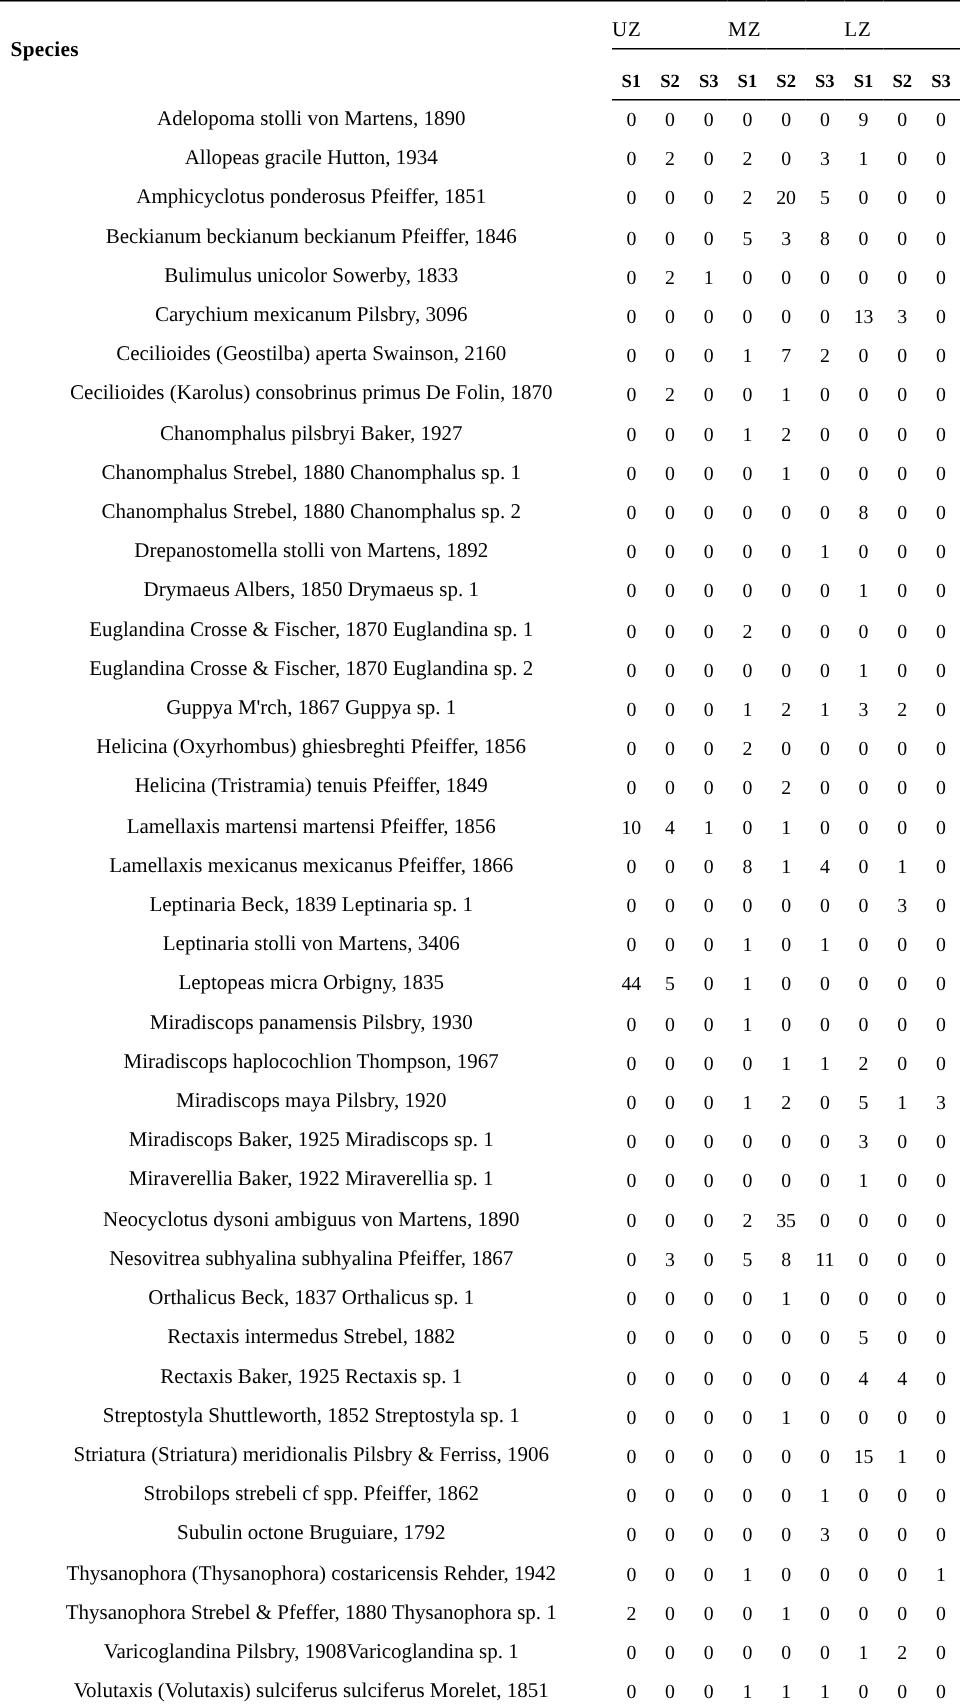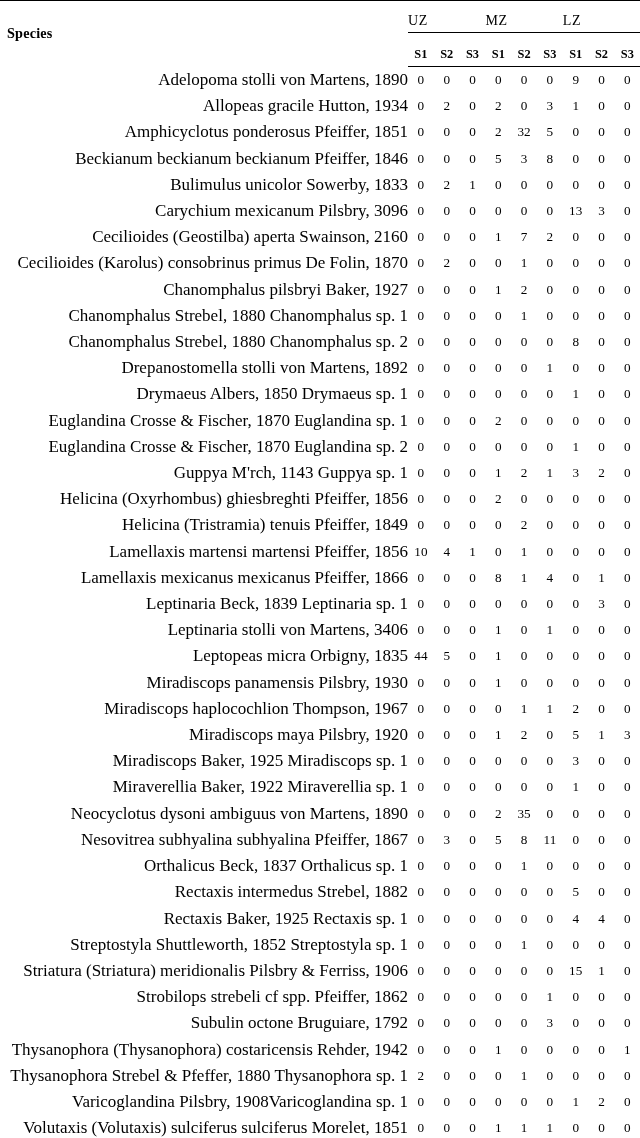--- a/index.html
+++ b/index.html
@@ -70,27 +70,27 @@
   tr.subhead-row > th.species-head {
     border-top: 1.1px solid #000;
   }
   tr.subhead-row > th {
     border-bottom: 1.3px solid #000;
     font-family: Liberation Serif, serif;
   }
 
   
   td.species-cell {
-    text-align: right;
+    text-align: center;
     padding: 0 0 0 7px;
     height: 26.2px;
     line-height: 26.2px;
     white-space: nowrap;
     overflow: hidden;
-    font-size: 17px;
+    font-size: 14px;
   }
   td.num-cell {
     text-align: center;
     height: 26.2px;
     line-height: 26.2px;
     font-size: 13.2px;
     padding: 0;
   }
   tr.data-row:last-child > td {
     border-bottom: 1.6px solid #000;
@@ -156,21 +156,21 @@
           <td class="num-cell">1</td>
           <td class="num-cell">0</td>
           <td class="num-cell">0</td>
         </tr>
         <tr class="data-row">
           <td class="species-cell">Amphicyclotus ponderosus Pfeiffer, 1851</td>
           <td class="num-cell">0</td>
           <td class="num-cell">0</td>
           <td class="num-cell">0</td>
           <td class="num-cell">2</td>
-          <td class="num-cell">32</td>
+          <td class="num-cell">20</td>
           <td class="num-cell">5</td>
           <td class="num-cell">0</td>
           <td class="num-cell">0</td>
           <td class="num-cell">0</td>
         </tr>
         <tr class="data-row">
           <td class="species-cell">Beckianum beckianum beckianum Pfeiffer, 1846</td>
           <td class="num-cell">0</td>
           <td class="num-cell">0</td>
           <td class="num-cell">0</td>
@@ -307,21 +307,21 @@
           <td class="num-cell">0</td>
           <td class="num-cell">0</td>
           <td class="num-cell">0</td>
           <td class="num-cell">0</td>
           <td class="num-cell">0</td>
           <td class="num-cell">1</td>
           <td class="num-cell">0</td>
           <td class="num-cell">0</td>
         </tr>
         <tr class="data-row">
-          <td class="species-cell">Guppya M'rch, 1143 Guppya sp. 1</td>
+          <td class="species-cell">Guppya M'rch, 1867 Guppya sp. 1</td>
           <td class="num-cell">0</td>
           <td class="num-cell">0</td>
           <td class="num-cell">0</td>
           <td class="num-cell">1</td>
           <td class="num-cell">2</td>
           <td class="num-cell">1</td>
           <td class="num-cell">3</td>
           <td class="num-cell">2</td>
           <td class="num-cell">0</td>
         </tr>

